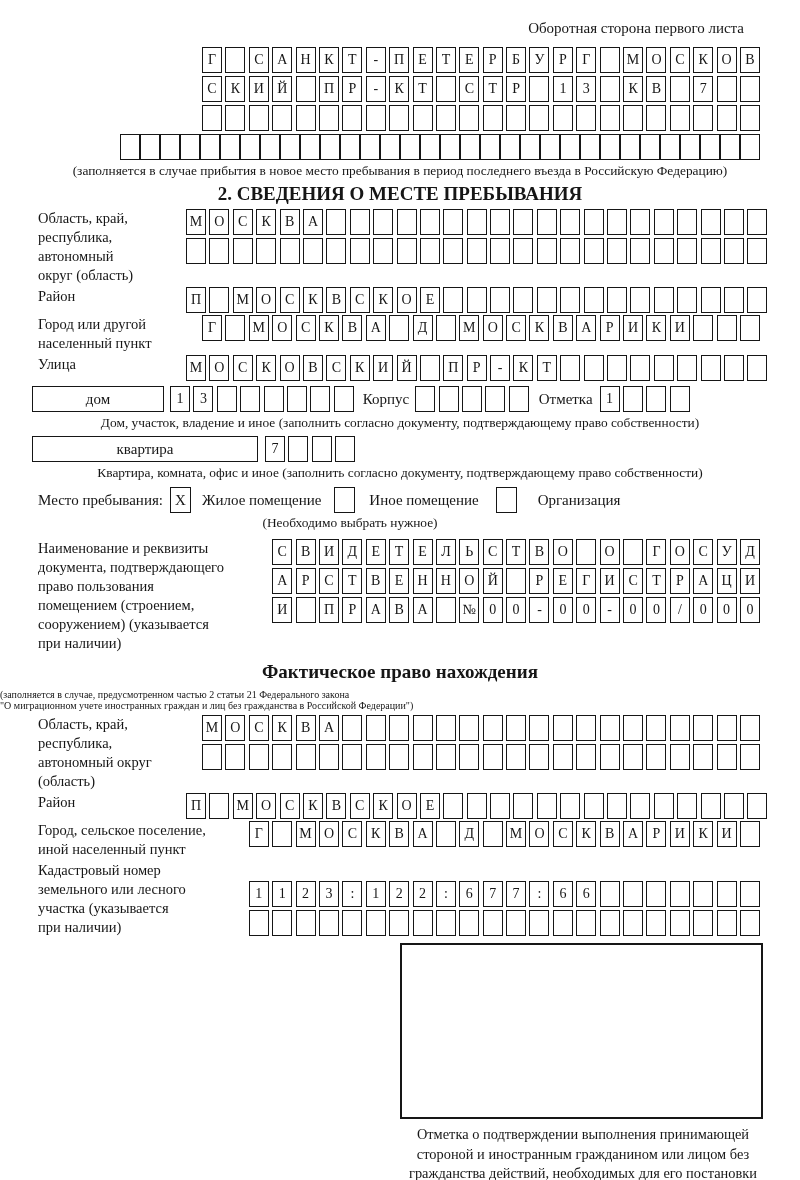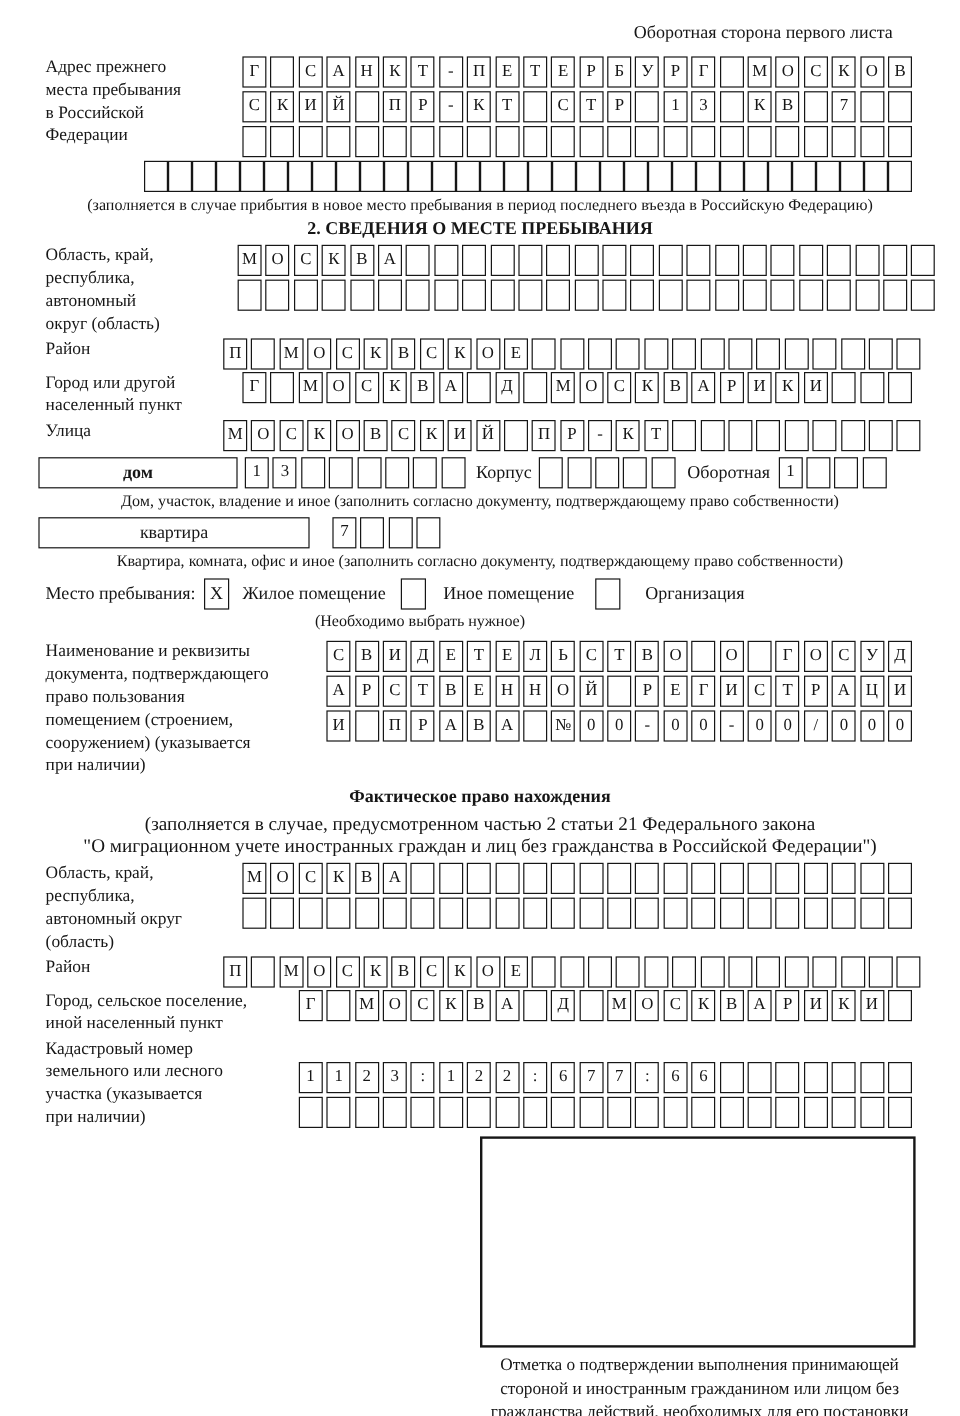--- a/index.html
+++ b/index.html
@@ -14,54 +14,50 @@
   .rows{ display:flex; flex-direction:column; gap:3px; margin-left:auto; }
   .cells{ display:flex; gap:3.4px; margin-left:auto; }
   .rows .cells{ margin-left:0; }
   .cell{
     width:20px;height:26px;box-sizing:border-box;
     border:1.6px solid #161616; background:#fff;
     display:flex;align-items:center;justify-content:center;
     font-size:14px; flex:none;
   }
   .note{ text-align:center; font-size:13.4px; margin-top:3px; }
-  .sec-title{ text-align:center; font-weight:bold; font-size:15px; margin-top:4px; }
-  .mt2{margin-top:2px;} .mt4{margin-top:4px;gap:12px;} .mt6{margin-top:6px;} .mt8{margin-top:8px;} .mt10{margin-top:10px;}
+  .sec-title{ text-align:center; font-weight:bold; font-size:19px; margin-top:4px; }
+  .mt2{margin-top:2px;} .mt4{margin-top:4px;} .mt6{margin-top:6px;} .mt8{margin-top:8px;} .mt10{margin-top:10px;}
   .lblw{ width:148px; flex:none; }
   .row-full{ display:flex; justify-content:flex-end; padding:0 40px 0 6px; margin-top:3px; }
   .dom-row{ display:flex; align-items:center; margin:5px 40px 0 32px; }
   .wide-box{
     height:26px; box-sizing:border-box; border:1.8px solid #161616;
     display:flex; align-items:center; justify-content:center; font-size:15px; flex:none;
   }
-  .dom-box{ width:166px;font-weight:bold; }
+  .dom-box{ width:132px; }
   .kv-box{ width:226px; }
   .inline-lbl{ font-size:15px; flex:none; }
   .mesto-row{ display:flex; align-items:center; margin:6px 40px 0 38px; font-size:15px; }
   .chk{
     width:21px;height:26px;box-sizing:border-box;border:1.7px solid #161616;
     display:flex;align-items:center;justify-content:center;font-size:15px;flex:none;
   }
   .mesto-note{ font-size:13.4px; text-align:center; width:460px; margin:2px 0 0 120px; }
   .doc-lbl{ width:208px; flex:none; }
-  .fact-note{ text-align:center; font-size:16px; }
+  .fact-note{ text-align:left; font-size:10px; }
   .kad-rows{ margin-top:20px; }
   .stamp{ width:363px;height:176px;box-sizing:border-box;border:2px solid #161616; margin:6px 0 0 400px; background:#fff; }
   .stamp-cap{ width:398px; margin:6px 0 0 384px; text-align:center; font-size:14.4px; line-height:19.5px; white-space:pre-line; }
 </style>
 </head>
 <body>
 
 <div class="hdr">Оборотная сторона первого листа</div>
 
 <div class="frow mt10">
-  <div class="lbl lblw">Адрес прежнего
-места пребывания
-в Российской
-Федерации</div>
   <div class="rows">
     <div class="cells">
         <span class="cell">Г</span>
         <span class="cell"></span>
         <span class="cell">С</span>
         <span class="cell">А</span>
         <span class="cell">Н</span>
         <span class="cell">К</span>
         <span class="cell">Т</span>
         <span class="cell">-</span>
@@ -343,21 +339,21 @@
       <span class="cell"></span>
     </div>
   <div class="inline-lbl" style="margin-left:9px;">Корпус</div>
   <div class="cells" style="margin-left:6px;">
       <span class="cell"></span>
       <span class="cell"></span>
       <span class="cell"></span>
       <span class="cell"></span>
       <span class="cell"></span>
     </div>
-  <div class="inline-lbl" style="margin-left:10px;">Оборотная</div>
+  <div class="inline-lbl" style="margin-left:10px;">Отметка</div>
   <div class="cells" style="margin-left:7px;">
       <span class="cell">1</span>
       <span class="cell"></span>
       <span class="cell"></span>
       <span class="cell"></span>
     </div>
 </div>
 <div class="note">Дом, участок, владение и иное (заполнить согласно документу, подтверждающему право собственности)</div>
 
 <div class="dom-row mt4">

